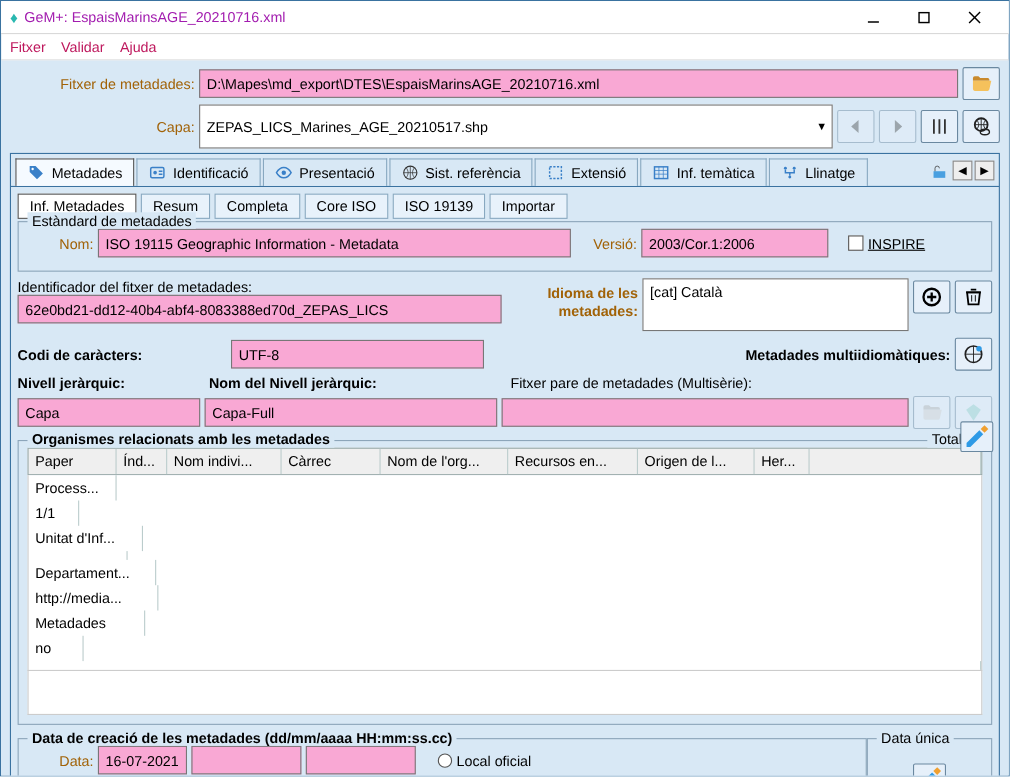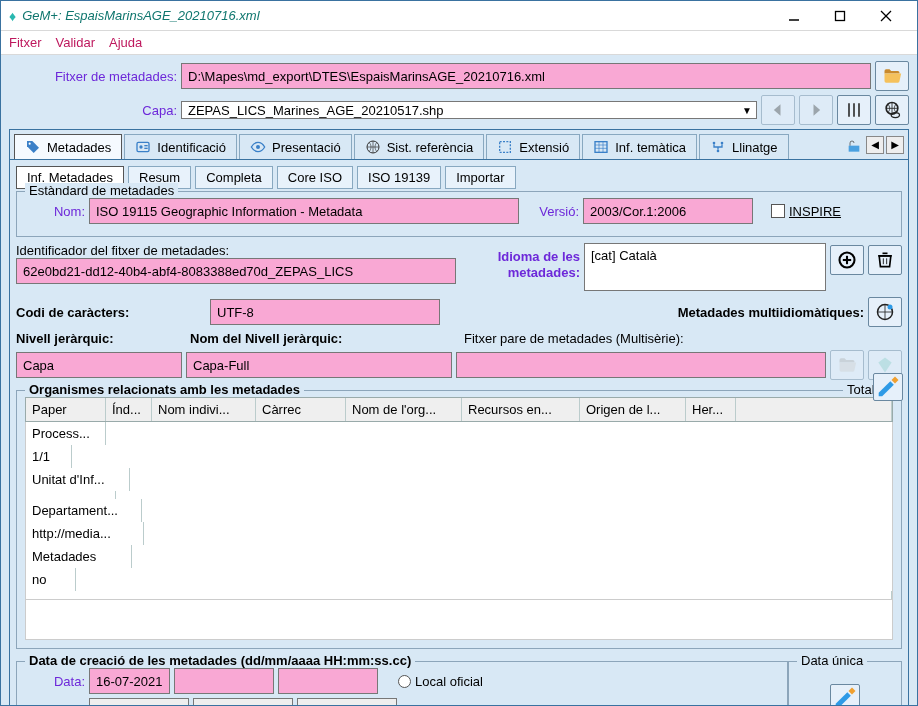--- a/index.html
+++ b/index.html
@@ -1,29 +1,29 @@
 <!DOCTYPE html>
 <html><head>
 <meta charset="utf-8">
 <style>
 * { box-sizing: border-box; font-family: "Segoe UI", Tahoma, sans-serif; font-size: 13px; }
 body { margin: 0; background: #fff; }
 .window { width: 918px; height: 706px; border: 1px solid #3a72a0; display: flex; flex-direction: column; background:#fff; }
 .titlebar { height: 30px; background: #fff; display: flex; align-items: center; padding: 0 8px; border-bottom: 1px solid #d9d9d9; }
 .titlebar .gem { color:#2ab8b0; font-size:14px; margin-right:6px; }
-.titlebar .title { flex:1; color:#0f766e;font-style:italic; }
+.titlebar .title { flex:1; color:#a21caf; }
 .winbtn { width:46px; height:30px; display:flex; align-items:center; justify-content:center; color:#333; }
 .winbtn svg { width:12px; height:12px; }
 .menubar { height:24px; display:flex; align-items:center; padding:0 8px; gap:14px; border-bottom:1px solid #d9d9d9; }
 .menubar span { color:#be185d; }
 .content { flex:1; background:#d8e8f5; padding:6px 8px; overflow:hidden; }
 .row { display:flex; align-items:center; margin-bottom:4px; gap:4px; }
-.lblR { text-align:right; color:#6d28d9; }
+.lblR { text-align:right; color:#a16207; }
 .input { height:26px; border:1px solid #777; background:#f9a8d4; padding:2px 6px; color:#000; }
-.select { height:18px; border:1px solid #777; background:#fff; display:flex; align-items:center; padding:0 4px 0 6px; }
+.select { height:40px; border:1px solid #777; background:#fff; display:flex; align-items:center; padding:0 4px 0 6px; }
 .select .dd { margin-left:auto; font-size:10px; }
 .iconbtn { width:34px; height:30px; border:1px solid #6a88a0; background:#e6f0fa; display:flex; align-items:center; justify-content:center; border-radius:2px; }
 .iconbtn svg { width:20px; height:20px; }
 .iconbtn.disabled { opacity:.45; }
 .tabstrip { display:flex; align-items:center; background:#d8e8f5; gap:0; margin-top:4px; border:1px solid #3a72a0; padding:4px 4px 0 4px; }
 .tab { display:flex; align-items:center; gap:6px; padding:4px 10px; border:1px solid #88a8c0; border-bottom:none; background:#d8e8f5; margin-right:2px; white-space:nowrap; }
 .tab.active { background:#f5faff; border-color:#555; font-weight:normal; }
 .tab svg { width:16px; height:16px; }
 .tabscroll { margin-left:auto; display:flex; }
 .tabscroll .ctrl { width:18px; height:18px; border:1px solid #888; background:#eee; display:flex; align-items:center; justify-content:center; font-size:10px; margin-left:2px; }

